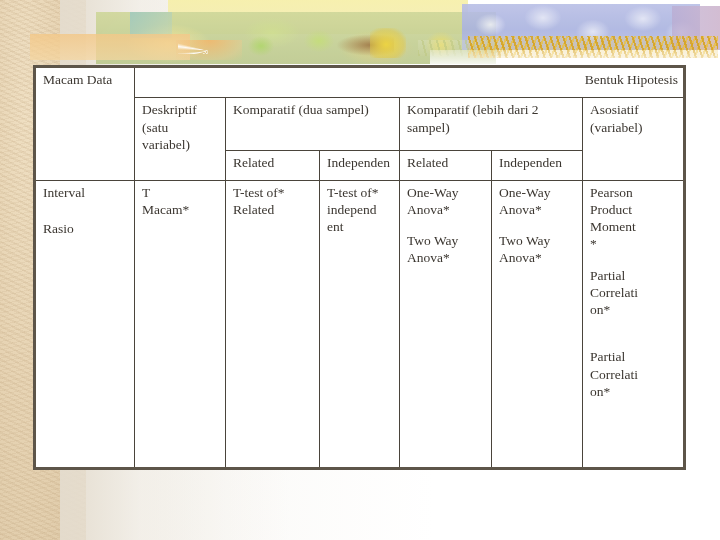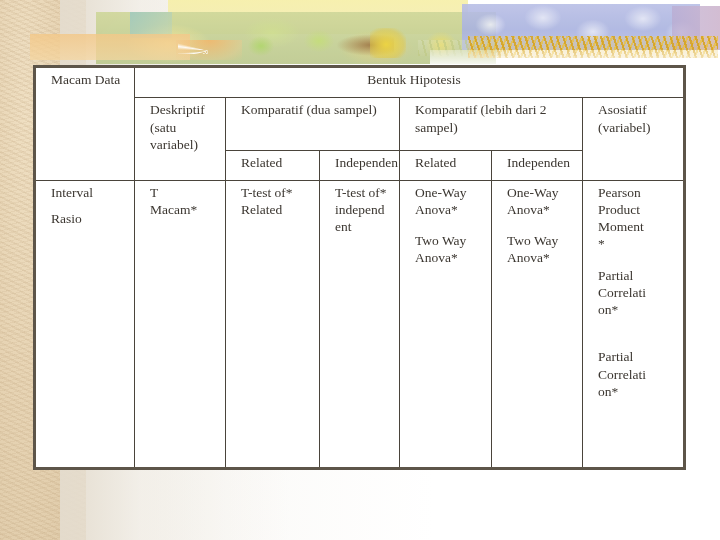--- a/index.html
+++ b/index.html
@@ -162,30 +162,30 @@
     width: 653px;
     height: 405px;
     border-collapse: collapse;
     table-layout: fixed;
     background: #ffffff;
     border: 3px solid #5d5549;
   }
   table.matrix td {
     border: 1px solid #4a443b;
     vertical-align: top;
-    padding: 3px 5px 2px 15px;
+    padding: 3px 5px 2px 7px;
     color: #3b3630;
     font-size: 13.5px;
     line-height: 1.28;
     background: #ffffff;
   }
   td.shade {
     background: linear-gradient(90deg, #d9d6cf 0%, #e9e7e2 38%, #f7f6f4 72%, #ffffff 100%);
   }
-  td.ctr { text-align: center; }
+  td.ctr { text-align: right; }
   td.big {
     font-size: 21px;
     line-height: 1.45;
     padding-top: 2px;
   }
   td.body-cell { font-size: 15.5px; line-height: 1.3; }
   .spacer { display: block; height: 14px; }
   .blk { display: block; }
 </style>
 </head>
@@ -267,21 +267,21 @@
           <td>
             <span class="blk">Related</span>
           </td>
           <td>
             <span class="blk">Independen</span>
           </td>
         </tr>
 
         <tr>
           <td class="shade body-cell">
-            <span class="blk" style="margin-bottom:9px">Interval</span>
+            <span class="blk" style="margin-bottom:19px">Interval</span>
             <span class="blk">Rasio</span>
           </td>
 
           <td class="big">
             <span class="blk">T</span>
             <span class="blk">Macam*</span>
           </td>
 
           <td class="body-cell">
             <span class="blk">T-test of*</span>

